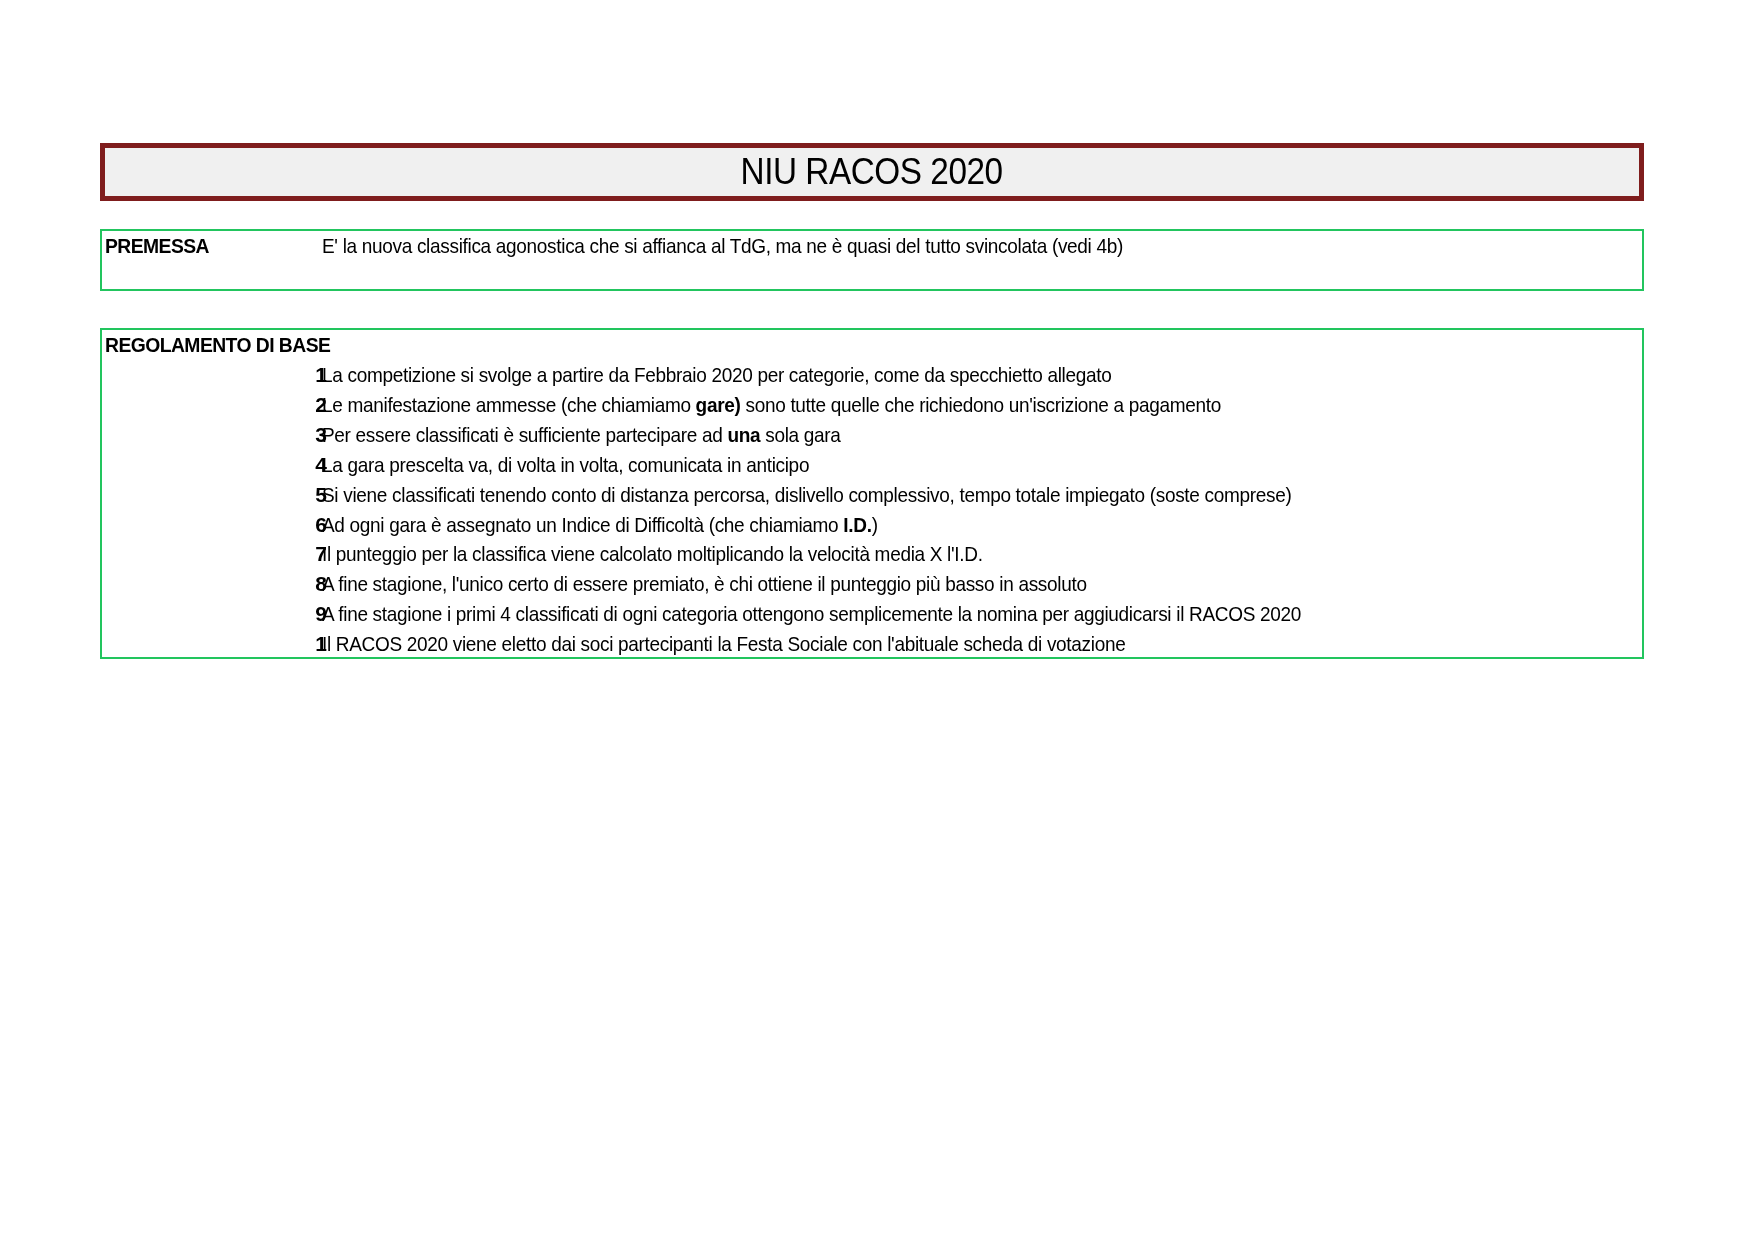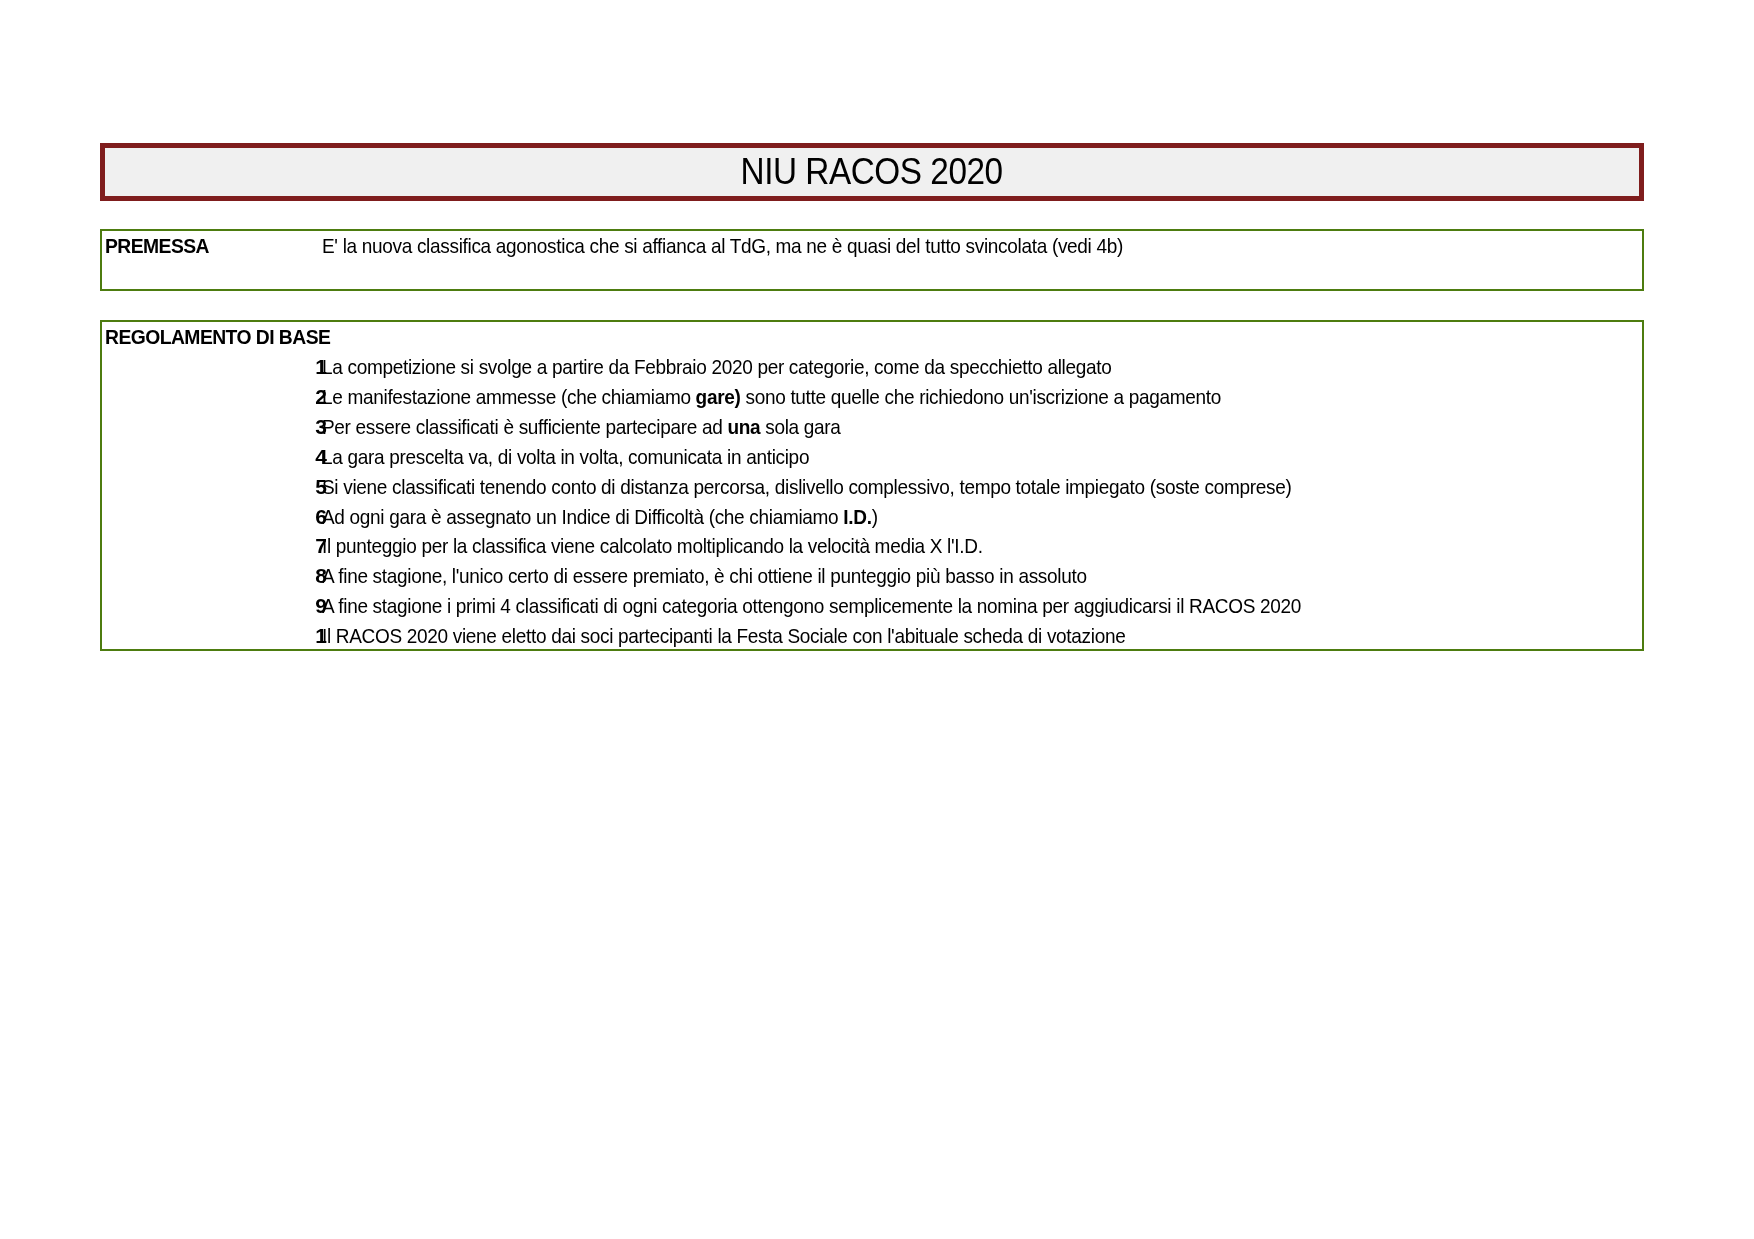--- a/index.html
+++ b/index.html
@@ -31,28 +31,28 @@
     .title-text {
       font-size: 37px;
       letter-spacing: -0.5px;
       transform: scaleX(0.9);
     }
     .section-box {
       position: absolute;
       left: 100px;
       width: 1544px;
       box-sizing: border-box;
-      border: 2px solid #4d7c0f;
+      border: 2px solid #22c55e;
     }
     .premessa-box {
       top: 229px;
       height: 62px;
     }
     .regolamento-box {
-      top: 320px;
+      top: 328px;
       height: 331px;
     }
     .row {
       position: absolute;
       left: 0;
       height: 30px;
       width: 100%;
       font-size: 21px;
       line-height: 30px;
       white-space: nowrap;

